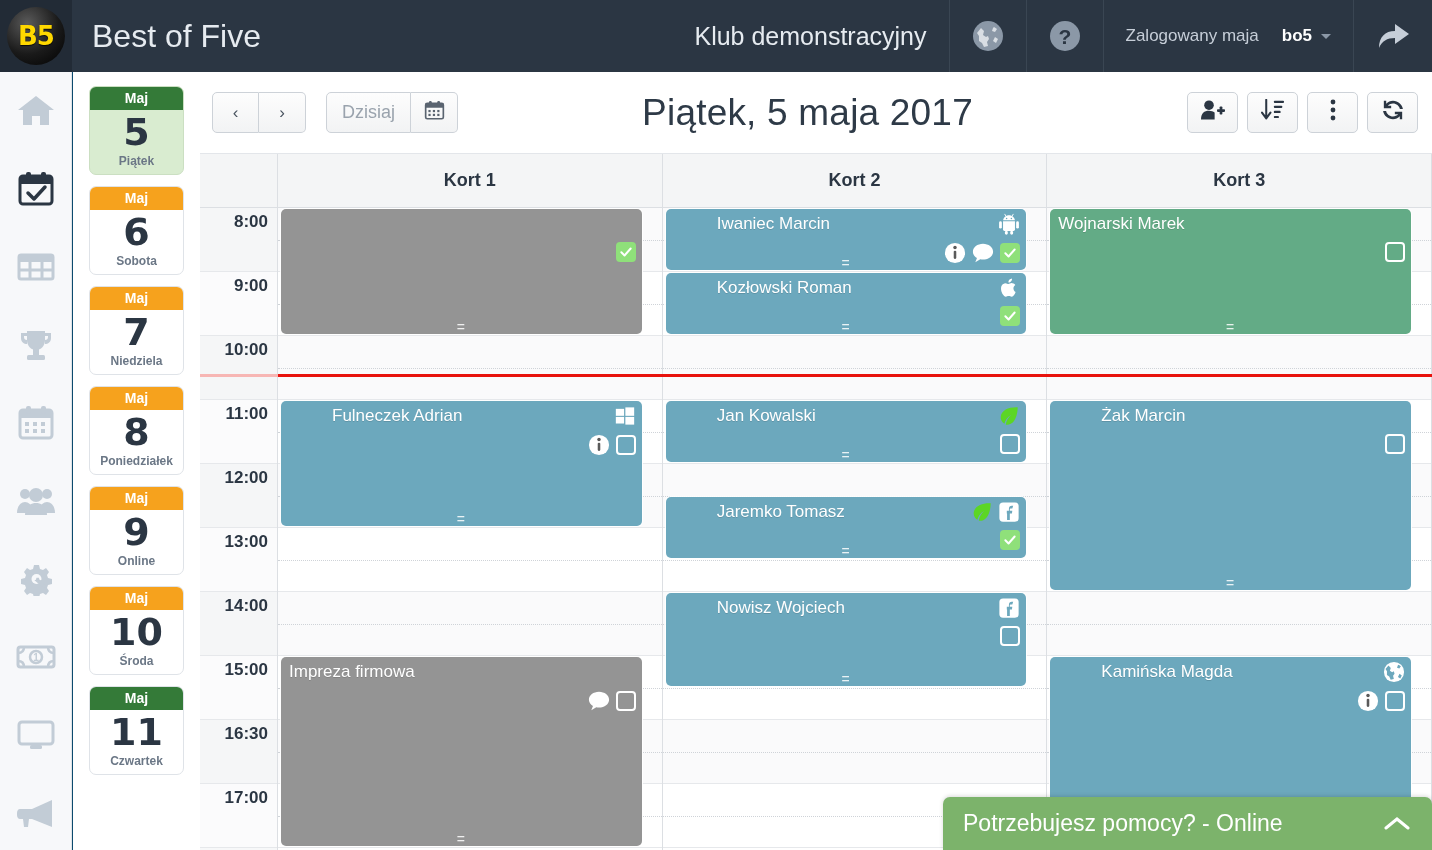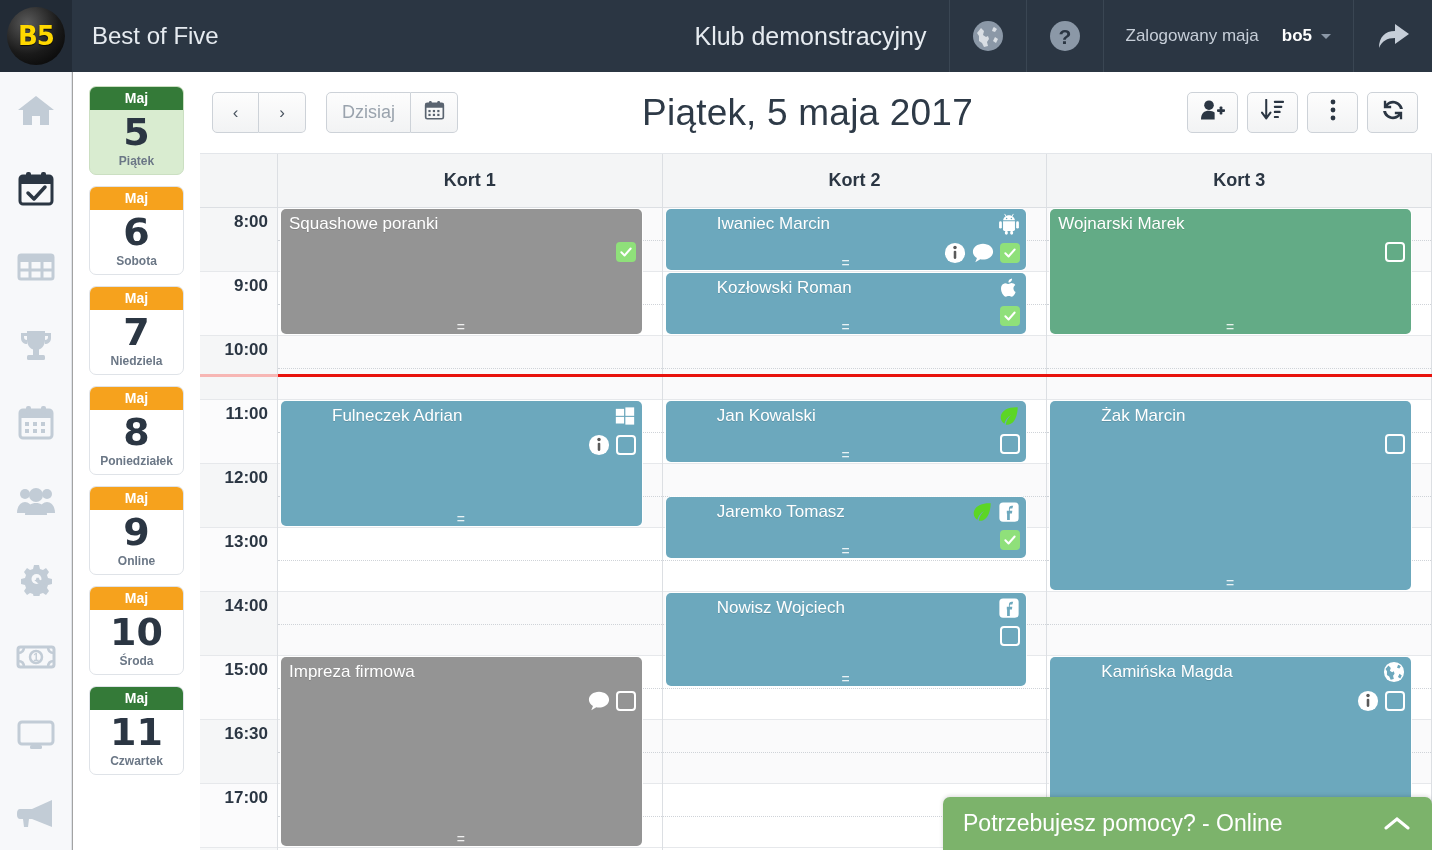--- a/index.html
+++ b/index.html
@@ -4,21 +4,21 @@
 <style>
   * { box-sizing: border-box; }
   html, body {
     margin: 0; padding: 0;
     width: 1432px; height: 850px;
     overflow: hidden;
     font-family: "Liberation Sans", sans-serif;
     background: #fff;
   }
 
-  #app { position: relative; width: 1432px; height: 850px; background:#a3a3a3; }
+  #app { position: relative; width: 1432px; height: 850px; background:#0c4a6e; }
 
   
   .topbar {
     position: absolute; top:0; left:0; width:1432px; height:72px;
     background:#2b3643;
     display:flex; align-items:center;
   }
   .logo-wrap {
     width:72px; height:72px; background:#222b36;
     display:flex; align-items:center; justify-content:center;
@@ -27,21 +27,21 @@
   .logo-circle {
     width:58px; height:58px; border-radius:50%;
     background: radial-gradient(circle at 35% 28%, #5a5a5a 0%, #1a1a1a 55%, #000 100%);
     display:flex; align-items:center; justify-content:center;
     color:#ffd800; font-weight:bold; font-size:26px;
     font-family:"DejaVu Sans", sans-serif;
     letter-spacing:-1px;
     text-shadow: 0 1px 1px rgba(0,0,0,.8);
   }
   .app-title {
-    color:#e6ebf0; font-size:24px; font-weight:300; margin-left:20px;
+    color:#e6ebf0; font-size:32px; font-weight:300; margin-left:20px;
     white-space:nowrap;
   }
   .topbar-spacer { flex:1 1 auto; }
   .club-name {
     color:#e6ebf0; font-size:25px; font-weight:300; white-space:nowrap;
     padding-right:22px;
   }
   .tb-item {
     height:72px; display:flex; align-items:center; justify-content:center;
     border-left:1px solid #3a4653;
@@ -567,21 +567,20 @@
             </div>
             <div class="slot alt">
               <div class="half"></div>
               <div class="full"></div>
             </div>
             <div class="slot">
               <div class="half"></div>
               <div class="full"></div>
             </div>
             <div class="ev gray" style="top: 1px; height: 125px;">
-              <div class="ev-title">Squashowe poranki</div>
               <div class="ev-icons">
                 <span class="chk done">
                   <svg width="14" height="14" viewBox="0 0 24 24" fill="none" stroke="#fff" stroke-width="3.4" stroke-linecap="round" stroke-linejoin="round">
                     <path d="M4 12.5 L9.5 18 L20 6"></path>
                   </svg>
                 </span>
               </div>
               <div class="ev-resize">=</div>
             </div>
             <div class="ev blue" style="top: 193px; height: 125px;">

